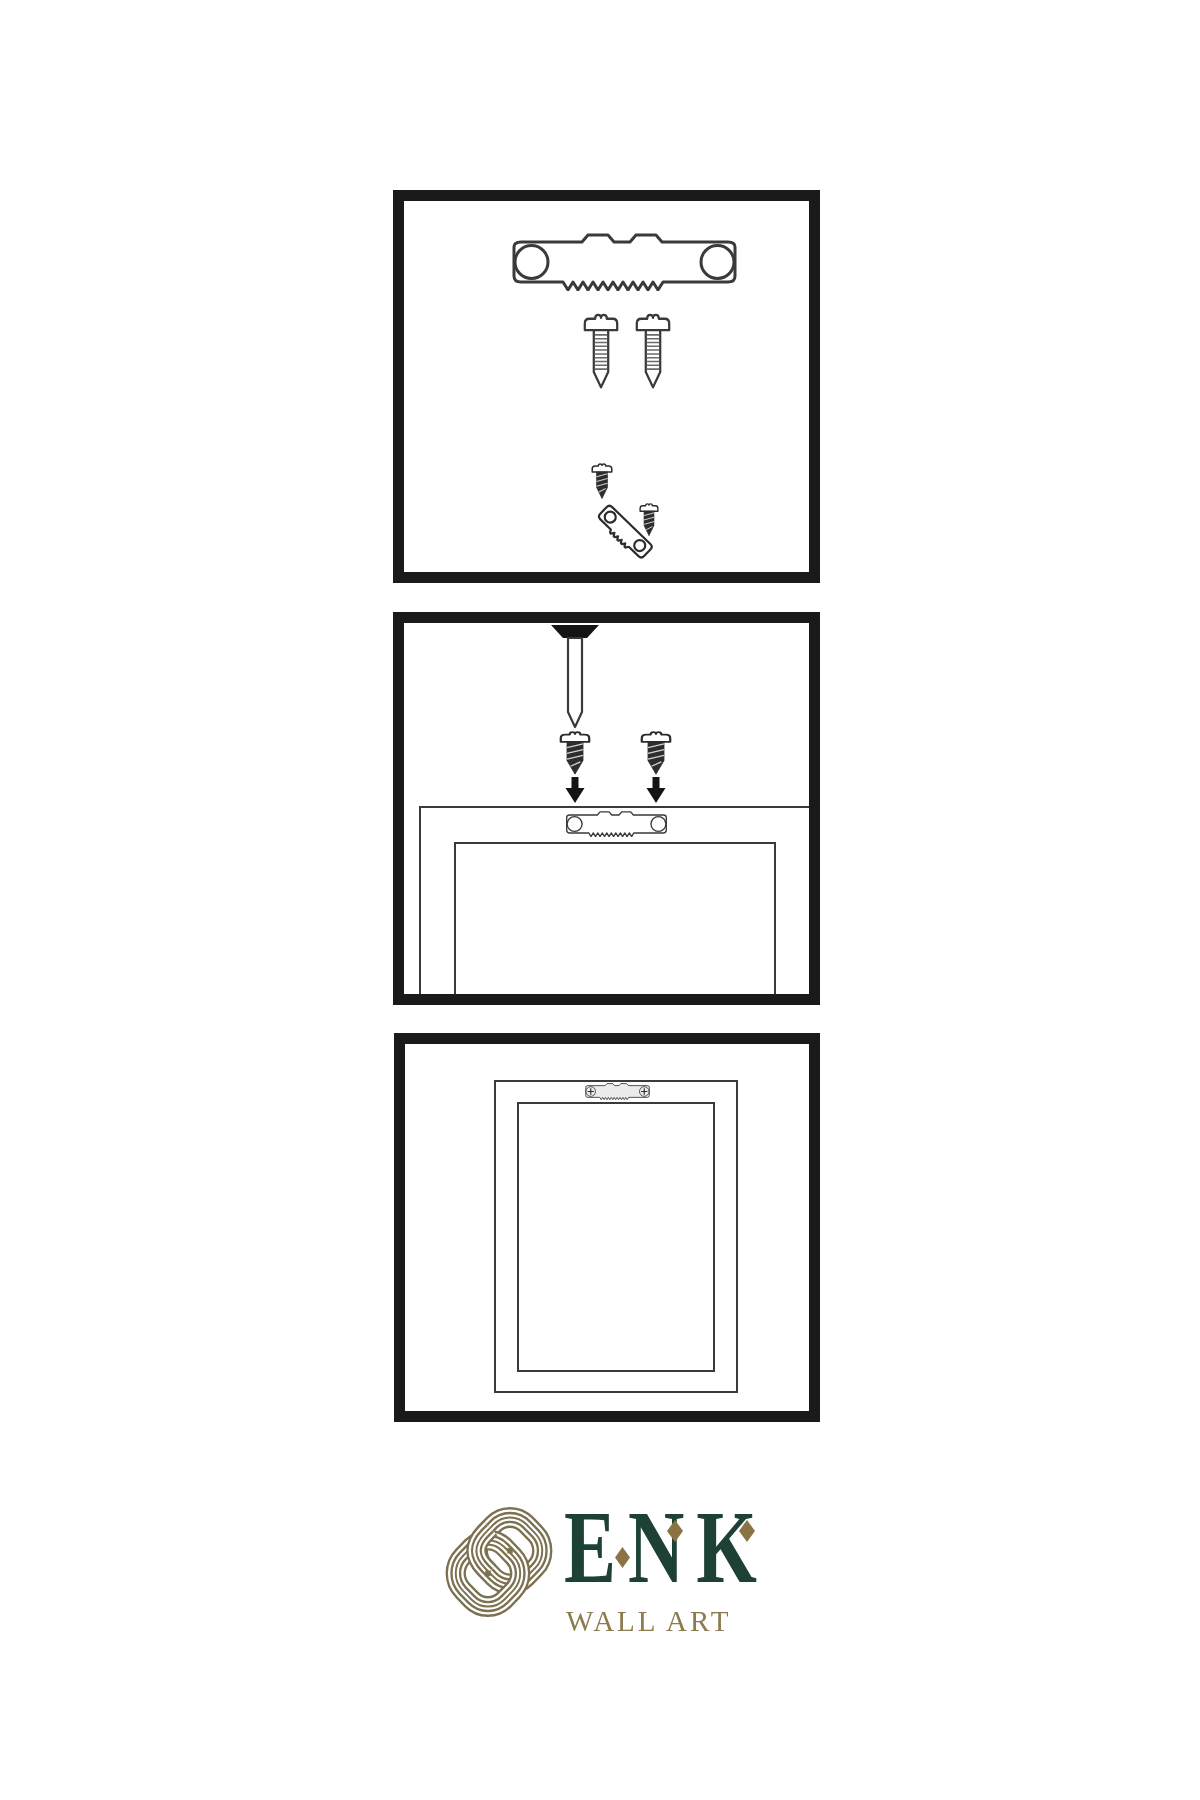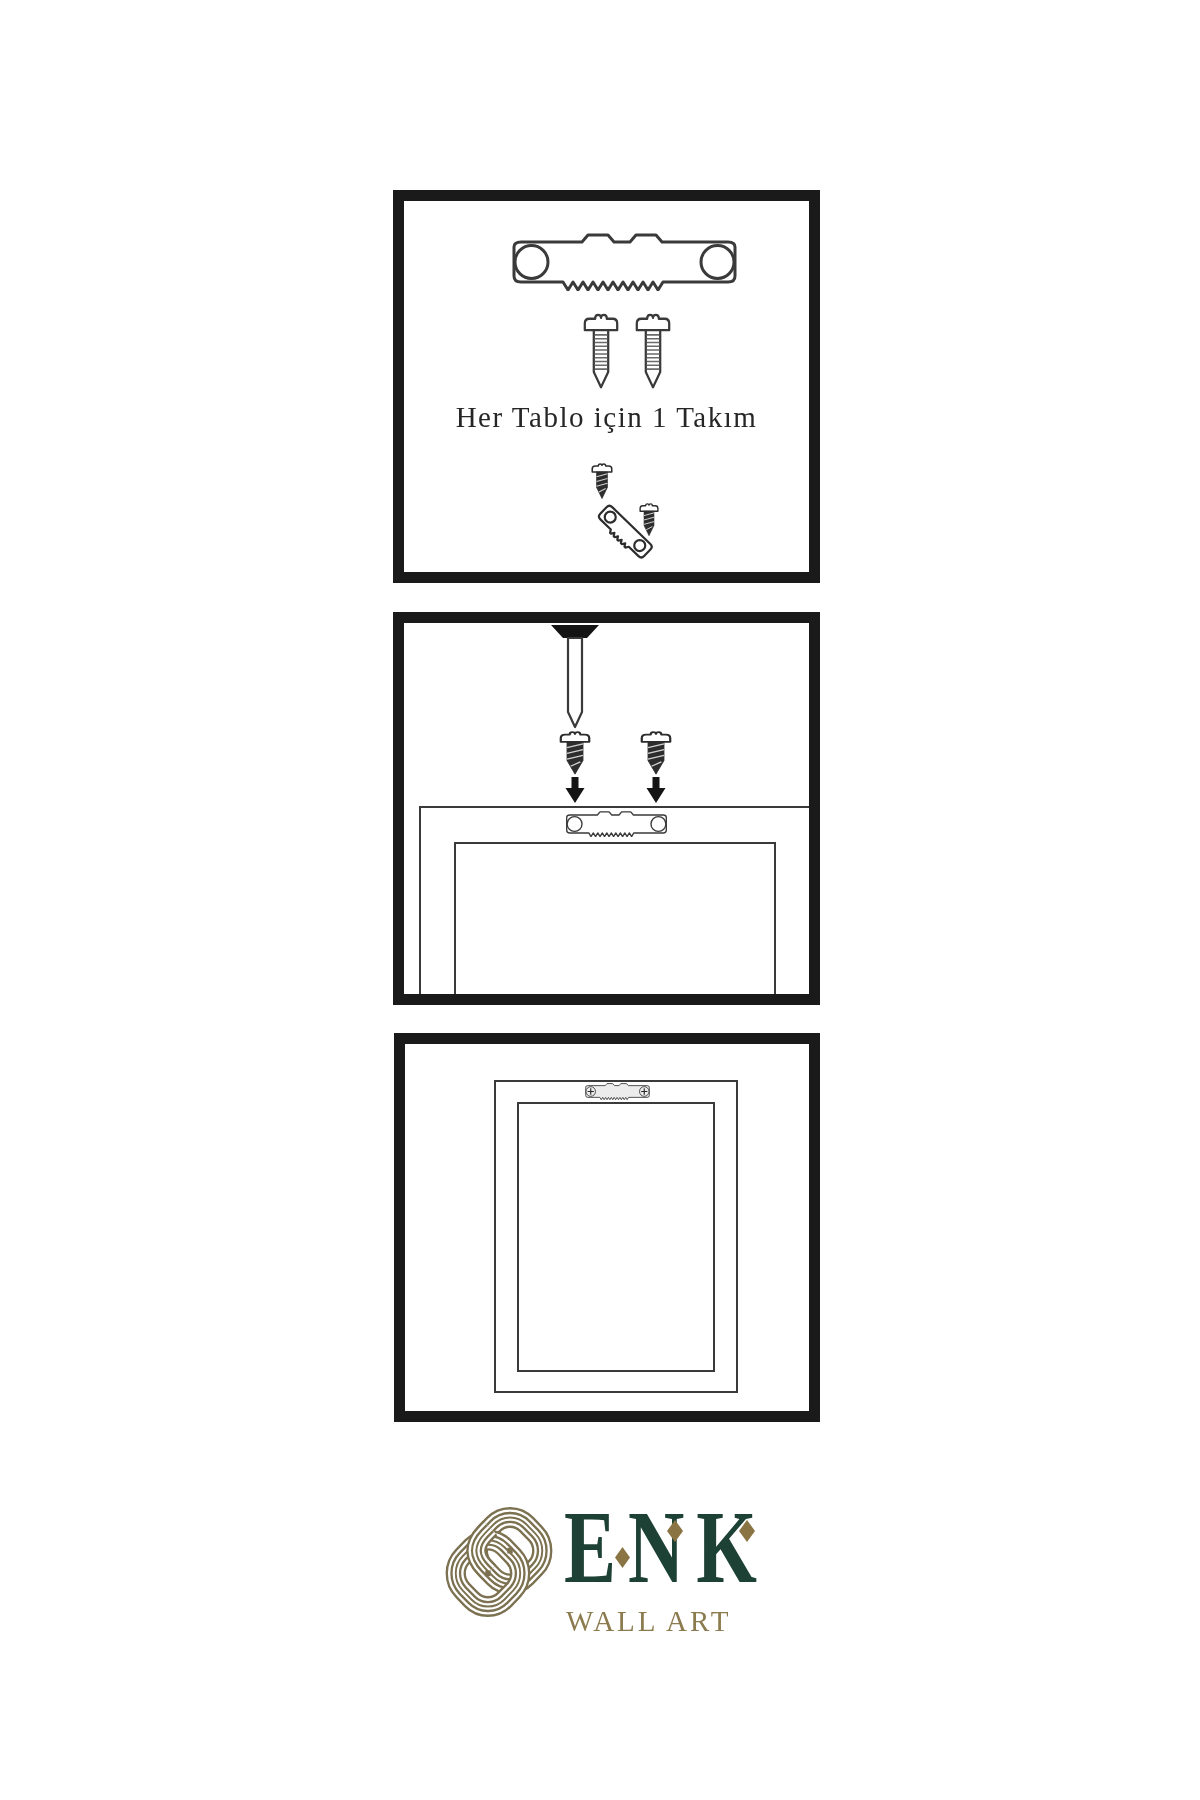--- a/index.html
+++ b/index.html
@@ -90,21 +90,20 @@
     <use href="#sym-plate"></use>
   </svg>
 
   <svg class="abs" style="left:179px;top:112px" width="36" height="78" viewBox="0 0 40 82" preserveAspectRatio="none">
       <use href="#sym-screw"></use>
     </svg>
   <svg class="abs" style="left:231px;top:112px" width="36" height="78" viewBox="0 0 40 82" preserveAspectRatio="none">
       <use href="#sym-screw"></use>
     </svg>
 
-  <div class="caption" style="top:200px">Her Tablo için 1 Takım</div>
 
   <svg class="abs" style="left:187px;top:262px" width="22" height="38" viewBox="0 0 36 64" preserveAspectRatio="none">
       <use href="#sym-darkscrew"></use>
     </svg>
 
   <svg class="abs rot44" style="left:188px;top:319px" width="66" height="24" viewBox="0 0 66 24">
       <use href="#sym-anghanger"></use>
     </svg>
 
   <svg class="abs" style="left:235px;top:302px" width="20" height="35" viewBox="0 0 36 64" preserveAspectRatio="none">

